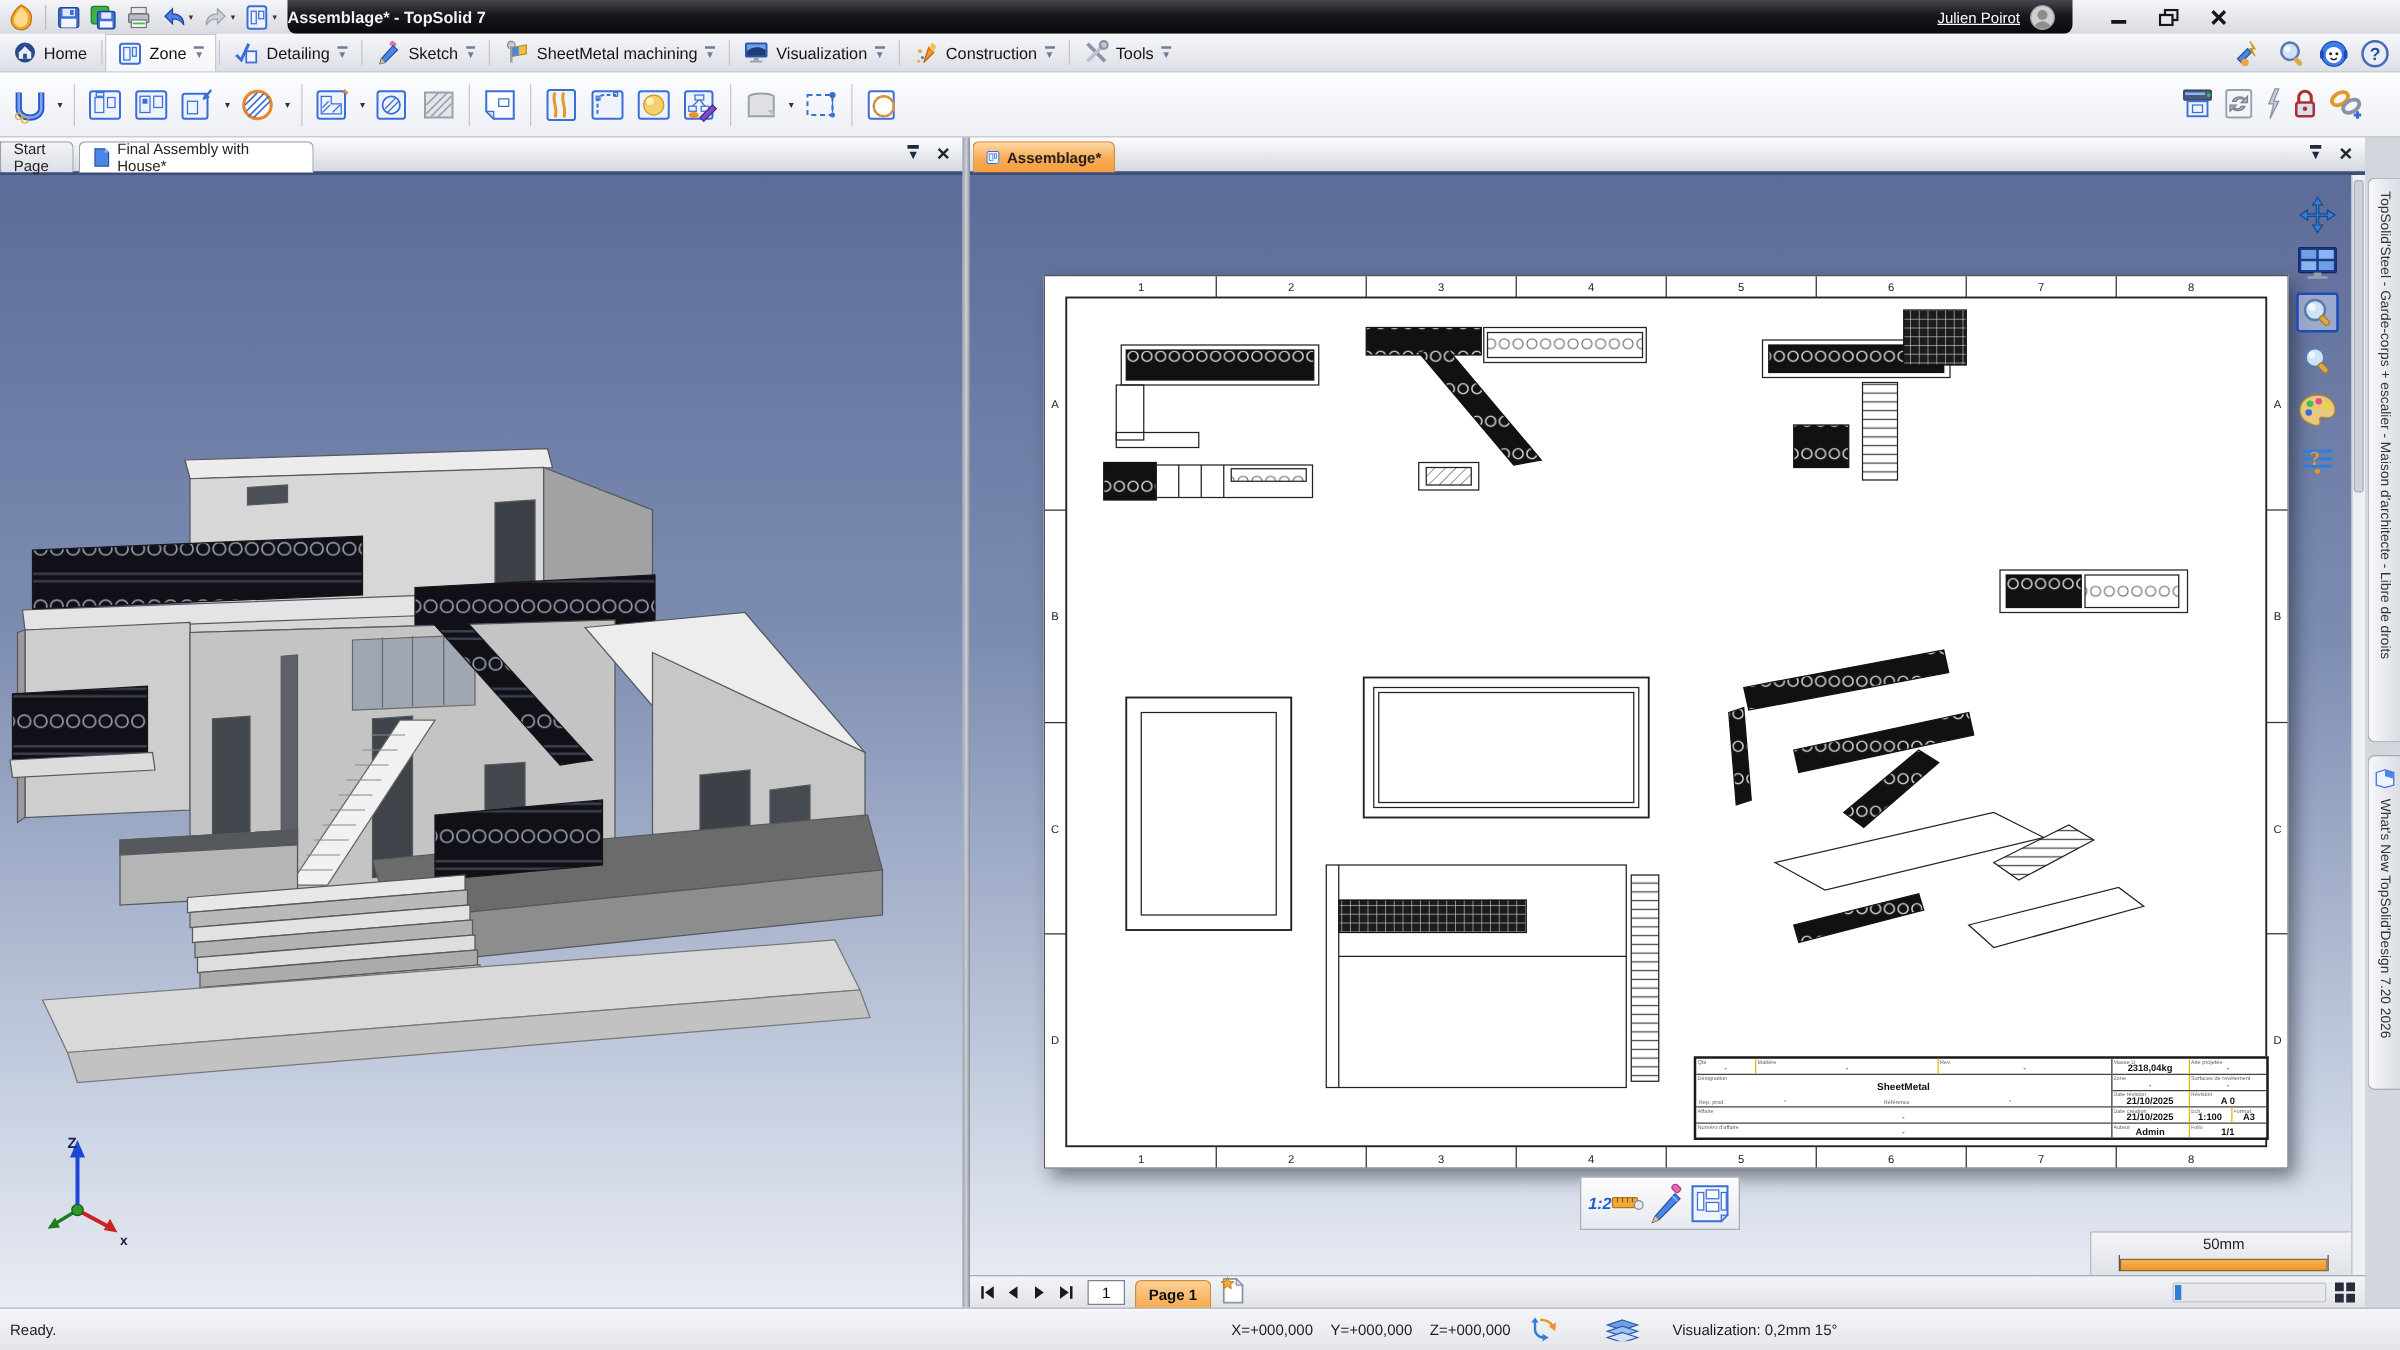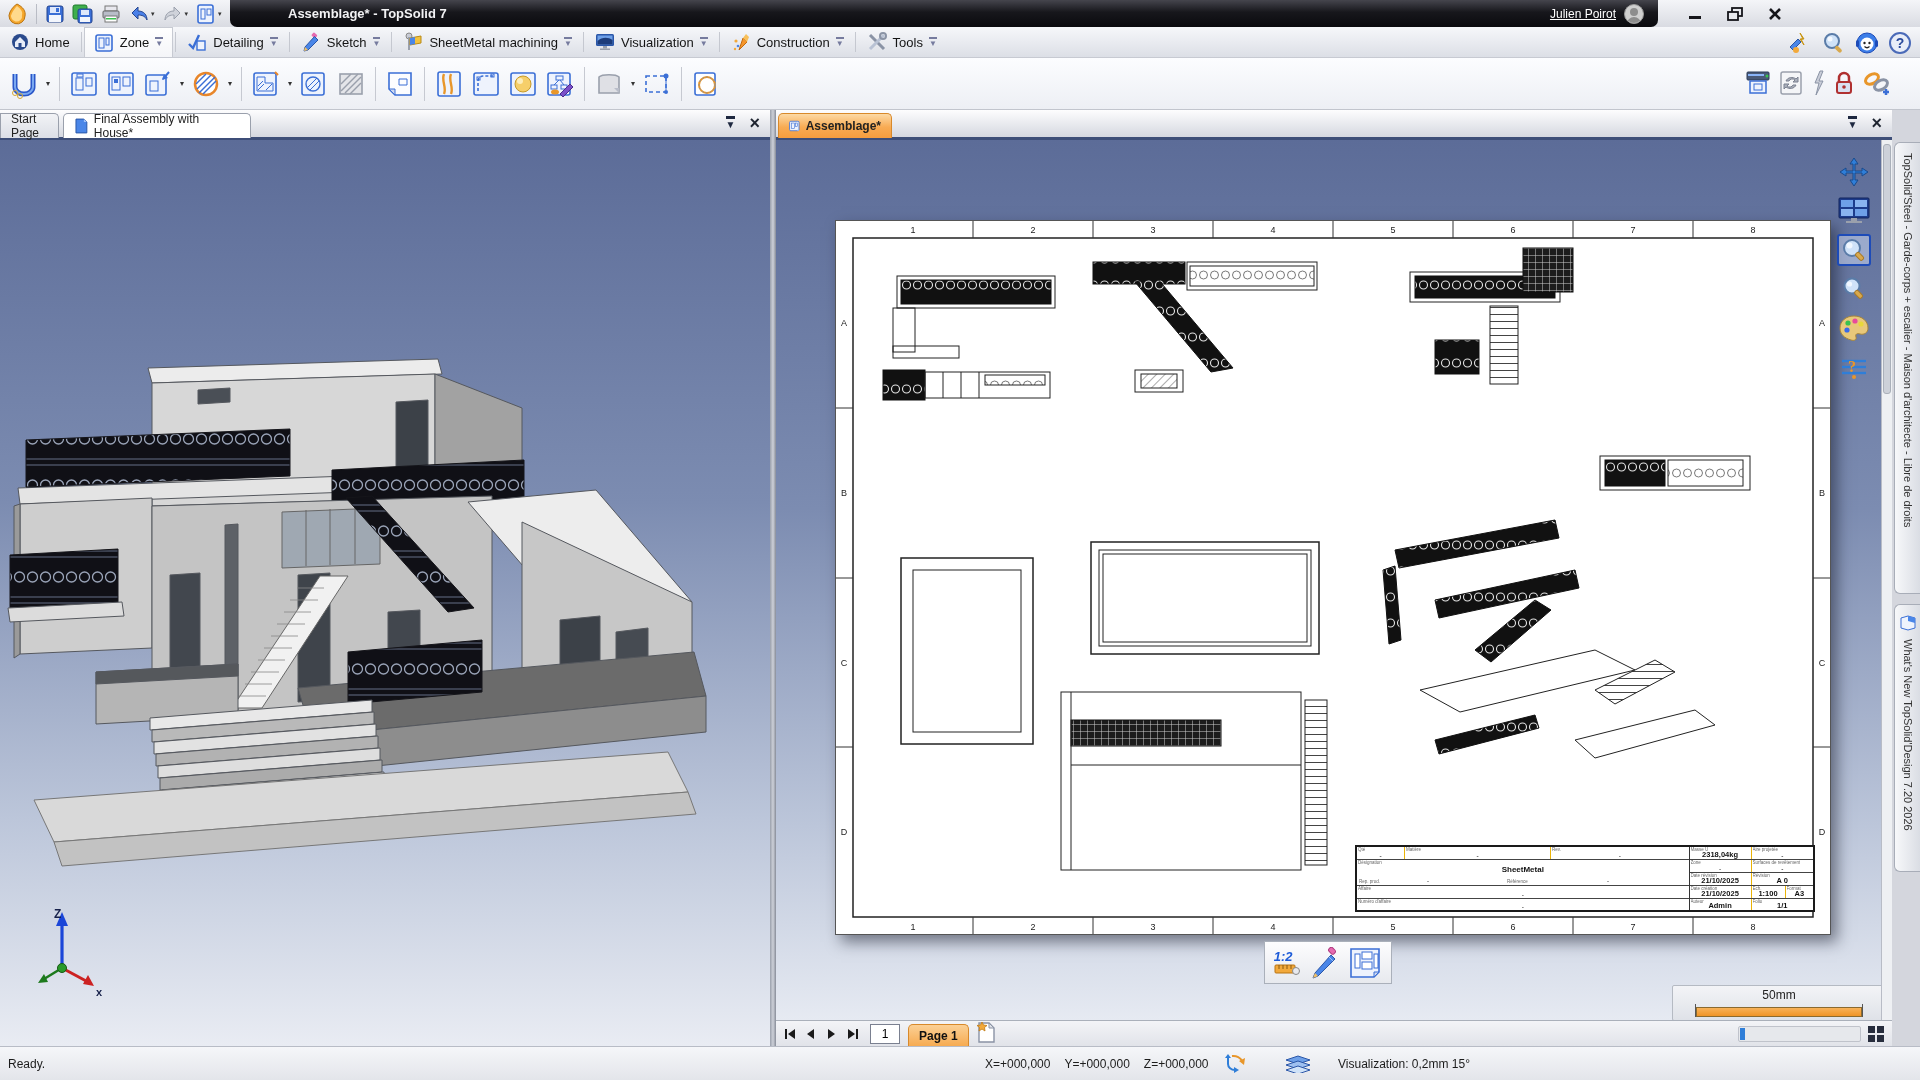--- a/index.html
+++ b/index.html
@@ -11,21 +11,21 @@
   #titlebar { position:absolute; top:0; left:0; width:1920px; height:27px;
     background:linear-gradient(#f4f5f8,#d9dbe2); }
   .qat { position:absolute; left:0; top:0; height:27px; display:flex; align-items:center; gap:3px; padding-left:4px; }
   .qat .qbtn { height:24px; display:flex; align-items:center; justify-content:center; padding:0 2px; }
   .qat svg { display:block; }
   .qsep { width:1px; height:20px; background:#b9bcc5; margin:0 3px; }
   .ddarrow { font-size:7px; color:#333; margin-left:1px; }
   #title-dark { position:absolute; left:230px; top:0; width:1428px; height:27px;
     background:linear-gradient(#45454d,#17171c 45%,#0a0a0e); border-radius:0 0 7px 7px;
     display:flex; align-items:center; color:#fff; }
-  #app-title { margin-left:58px; font-size:13px; font-weight:bold; color:#f2f2f4; }
+  #app-title { font-size:13px; font-weight:bold; color:#f2f2f4; }
   #user-area { position:absolute; right:14px; top:0; height:27px; display:flex; align-items:center; gap:8px; }
   #user-name { color:#fff; font-size:12px; text-decoration:underline; cursor:pointer; }
   #avatar { width:20px; height:20px; border-radius:50%; background:#cfcfcf; border:1px solid #9a9a9a; position:relative; overflow:hidden; }
   #avatar::before { content:""; position:absolute; left:5px; top:3px; width:8px; height:8px; border-radius:50%; background:#8d8d8d; }
   #avatar::after { content:""; position:absolute; left:2px; top:12px; width:14px; height:9px; border-radius:7px 7px 0 0; background:#8d8d8d; }
   #win-controls { position:absolute; left:1682px; top:0; height:27px; display:flex; align-items:center; gap:14px; }
   .winbtn { width:26px; height:22px; display:flex; align-items:center; justify-content:center; }
   .winbtn svg { display:block; }
 
   
@@ -89,21 +89,21 @@
   .tb-cell { position:relative; border-right:1px solid #eab308; height:100%; }
   .tb-cell:last-child { border-right:none; }
   .tb-l { position:absolute; top:0; left:1px; font-size:4.5px; color:#666; white-space:nowrap; overflow:hidden; max-width:100%; }
   .tb-v { position:absolute; left:0; right:0; bottom:0; text-align:center; font-size:6.5px; color:#111; }
   .tb-v.bold { font-weight:bold; font-size:7.5px; }
 
   
   #mini-toolbar { position:absolute; left:488px; top:801px; width:128px; height:43px;
     background:linear-gradient(#fdfdfe,#e7e9ee); border:1px solid #aab0ba;
     display:flex; align-items:center; justify-content:space-around; padding:0 4px; }
-  #scale-tool { display:flex; flex-direction:column; align-items:flex-start; line-height:1; }
+  #scale-tool { display:flex; flex-direction:row; align-items:flex-start; line-height:1; }
   #scale-tool .ratio { color:#1d5bd8; font-weight:bold; font-size:13px; font-style:italic; }
   #mini-toolbar svg { display:block; }
 
   
   #scale-widget { position:absolute; right:6px; top:845px; width:214px; height:36px;
     background:linear-gradient(#f3f4f7,#dfe2e8); border:1px solid #b5bac3; border-radius:2px; }
   #scale-widget .lbl { position:absolute; top:2px; left:0; right:0; text-align:center; font-size:12px; color:#222; }
   .scale-bar-wrap { position:absolute; left:22px; right:22px; bottom:3px; height:13px;
     border-left:1px solid #555; border-right:1px solid #555; display:flex; align-items:flex-end; }
   .scale-bar { width:100%; height:10px; background:linear-gradient(#f8b259,#ef9427); border:1px solid #8a6a30; }

